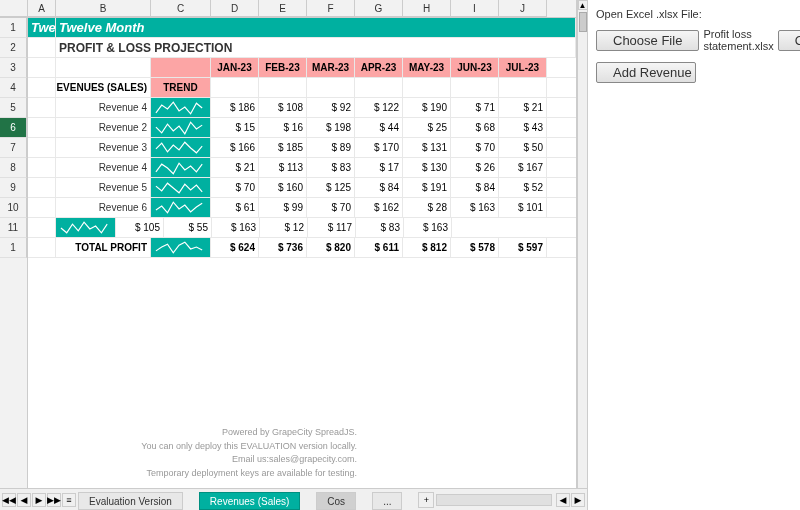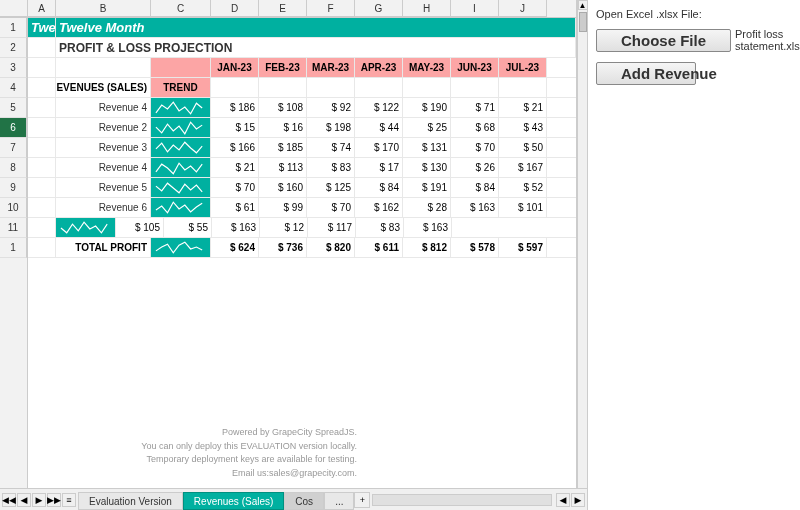--- a/index.html
+++ b/index.html
@@ -41,31 +41,31 @@
     .w-i { width: 48px; min-width: 48px; }
     .w-j { width: 48px; min-width: 48px; }
 
     
     .sparkline { width: 55px; height: 18px; }
 
     
     .right-panel { width: 230px; min-width: 230px; background: white; padding: 8px; border-left: 1px solid #ccc; display: flex; flex-direction: column; gap: 6px; }
     .panel-title { font-size: 11px; font-weight: normal; color: #333; margin-bottom: 2px; }
     .file-row { display: flex; align-items: center; gap: 4px; }
-    .btn { border: 1px solid #888; background: linear-gradient(to bottom, #f5f5f5, #e0e0e0); padding: 2px 24px; font-size: 15px; cursor: pointer; color: #333; border-radius: 2px; white-space: nowrap; font-weight: bold; }
+    .btn { border: 1px solid #888; background: linear-gradient(to bottom, #f5f5f5, #e0e0e0); padding: 2px 16px; font-size: 13px; cursor: pointer; color: #333; border-radius: 2px; white-space: nowrap; }
     .btn.add-revenue { background: linear-gradient(to bottom, #f5f5f5, #e0e0e0); width: 100px; }
     .file-name { font-size: 11px; color: #333; }
     .tab { height: 18px; padding: 0 10px; border: 1px solid #ccc; font-size: 10px; display: flex; align-items: center; cursor: pointer; background: #e8e8e8; color: #333; }
     .tab.active-green { background: #00b0a0; color: white; border: 1px solid #009080; }
     .tab.next { background: #d0d0d0; }
     .tab-ctrl-btn { width: 14px; height: 14px; border: 1px solid #ccc; background: #f0f0f0; display: flex; align-items: center; justify-content: center; font-size: 9px; cursor: pointer; }
 
     .bottom-bar-wrapper { position: absolute; bottom: 0; left: 0; right: 0; height: 22px; display: flex; background: #f0f0f0; border-top: 1px solid #ccc; }
     .tab-nav-btns { display: flex; align-items: center; padding: 0 2px; gap: 1px; }
-    .tabs-container { display: flex; align-items: flex-end; gap: 0; overflow: hidden; }
+    .tabs-container { display: flex; align-items: flex-end; gap: 16px; overflow: hidden; }
     .scroll-bar-h { flex: 1; height: 12px; background: #e0e0e0; align-self: center; border: 1px solid #ccc; margin: 0 2px; }
 
     .watermark { position: absolute; bottom: 30px; right: 230px; text-align: right; color: #999; font-size: 9px; line-height: 1.5; }
 
     
     .vscrollbar { width: 10px; background: #f0f0f0; border-left: 1px solid #ccc; display: flex; flex-direction: column; align-items: center; }
     .vscroll-thumb { width: 8px; height: 20px; background: #ccc; border: 1px solid #aaa; margin-top: 2px; }
     .vscroll-arrow { width: 10px; height: 10px; display: flex; align-items: center; justify-content: center; font-size: 8px; cursor: pointer; border: 1px solid #ccc; background: #f0f0f0; }
 
     .main-wrapper { position: relative; flex: 1; display: flex; flex-direction: column; }
@@ -186,21 +186,21 @@
             <div class="grid-row">
               <div class="grid-cell w-a"></div>
               <div class="grid-cell w-b revenue-label">Revenue 3</div>
               <div class="grid-cell w-c trend-cell">
                 <svg class="sparkline" viewBox="0 0 55 18" xmlns="http://www.w3.org/2000/svg">
                   <polyline points="2,10 8,4 14,13 20,6 26,11 32,3 38,9 44,14 50,7" fill="none" stroke="white" stroke-width="1.2"></polyline>
                 </svg>
               </div>
               <div class="grid-cell w-d num-cell">$ 166</div>
               <div class="grid-cell w-e num-cell">$ 185</div>
-              <div class="grid-cell w-f num-cell">$ 74</div>
+              <div class="grid-cell w-f num-cell">$ 89</div>
               <div class="grid-cell w-g num-cell">$ 170</div>
               <div class="grid-cell w-h num-cell">$ 131</div>
               <div class="grid-cell w-i num-cell">$ 70</div>
               <div class="grid-cell w-j num-cell">$ 50</div>
             </div>
 
             <div class="grid-row">
               <div class="grid-cell w-a"></div>
               <div class="grid-cell w-b revenue-label">Revenue 4</div>
               <div class="grid-cell w-c trend-cell">
@@ -292,22 +292,22 @@
         <div style="flex:1; position:relative;">
           <div class="vscroll-thumb"></div>
         </div>
         <div class="vscroll-arrow">▼</div>
       </div>
     </div>
 
     <div class="watermark">
       <div>Powered by GrapeCity SpreadJS.</div>
       <div>You can only deploy this EVALUATION version locally.</div>
+      <div>Email us:sales@grapecity.com.</div>
       <div>Temporary deployment keys are available for testing.</div>
-      <div>Email us:sales@grapecity.com.</div>
     </div>
 
     <div class="bottom-bar-wrapper">
       <div class="tab-nav-btns">
         <div class="tab-ctrl-btn">◀◀</div>
         <div class="tab-ctrl-btn">◀</div>
         <div class="tab-ctrl-btn">▶</div>
         <div class="tab-ctrl-btn">▶▶</div>
         <div class="tab-ctrl-btn">≡</div>
       </div>

